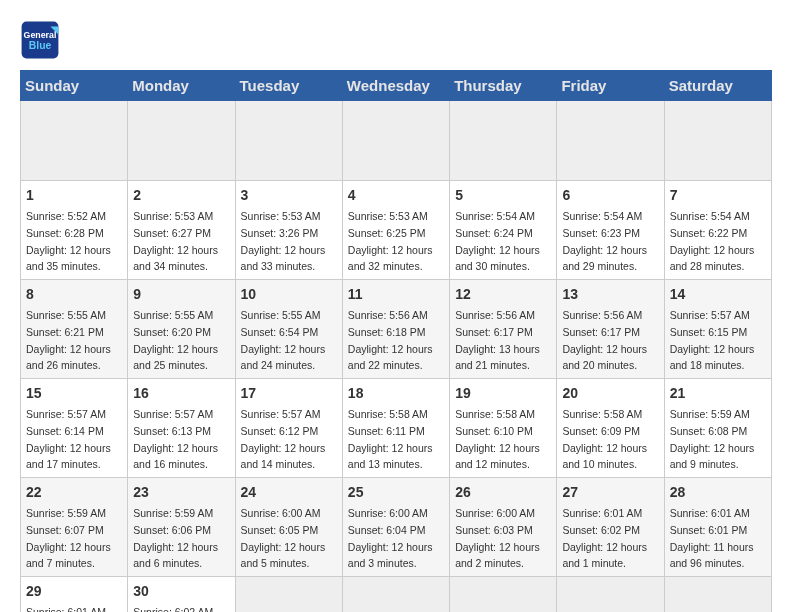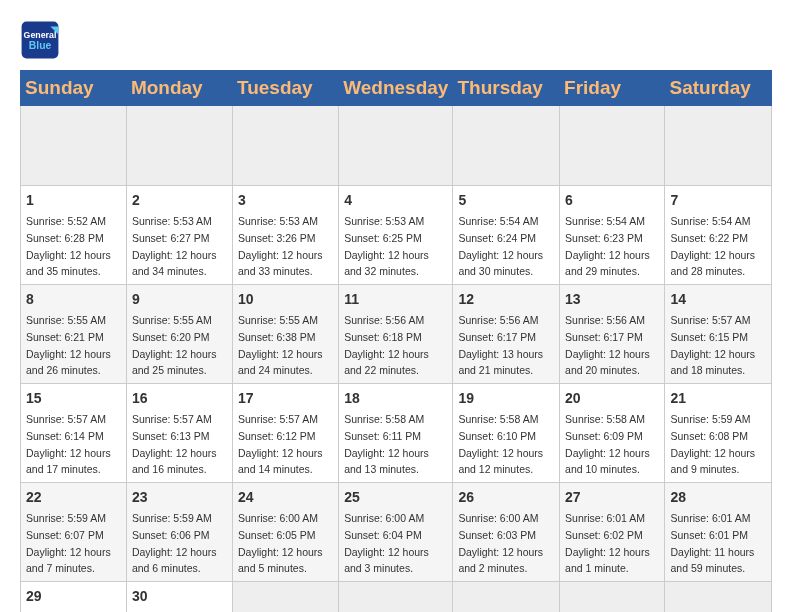--- a/index.html
+++ b/index.html
@@ -41,24 +41,24 @@
       font-size: 18px;
       color: #444;
     }
     table {
       width: 100%;
       border-collapse: collapse;
       font-size: 11px;
     }
     thead tr th {
       background-color: #2e5fa3;
-      color: #fdba74;
+      color: #e5e5e5;
       padding: 6px 4px;
       text-align: left;
-      font-size: 19px;
+      font-size: 15px;
       font-weight: bold;
       border: 1px solid #2e5fa3;
     }
     tbody tr {
       vertical-align: top;
     }
     tbody tr td {
       border: 1px solid #ccc;
       padding: 4px 5px;
       min-height: 80px;
@@ -168,21 +168,21 @@
         <td><span class="day-num">8</span>
         <span class="day-info">Sunrise: 5:55 AM</span><br>
         <span class="day-info">Sunset: 6:21 PM</span><br>
         <span class="day-info">Daylight: 12 hours and 26 minutes.</span></td>
         <td><span class="day-num">9</span>
         <span class="day-info">Sunrise: 5:55 AM</span><br>
         <span class="day-info">Sunset: 6:20 PM</span><br>
         <span class="day-info">Daylight: 12 hours and 25 minutes.</span></td>
         <td><span class="day-num">10</span>
         <span class="day-info">Sunrise: 5:55 AM</span><br>
-        <span class="day-info">Sunset: 6:38 PM</span><br>
+        <span class="day-info">Sunset: 6:54 PM</span><br>
         <span class="day-info">Daylight: 12 hours and 24 minutes.</span></td>
         <td><span class="day-num">11</span>
         <span class="day-info">Sunrise: 5:56 AM</span><br>
         <span class="day-info">Sunset: 6:18 PM</span><br>
         <span class="day-info">Daylight: 12 hours and 22 minutes.</span></td>
         <td><span class="day-num">12</span>
         <span class="day-info">Sunrise: 5:56 AM</span><br>
         <span class="day-info">Sunset: 6:17 PM</span><br>
         <span class="day-info">Daylight: 13 hours and 21 minutes.</span></td>
         <td><span class="day-num">13</span>
@@ -245,21 +245,21 @@
         <span class="day-info">Sunrise: 6:00 AM</span><br>
         <span class="day-info">Sunset: 6:03 PM</span><br>
         <span class="day-info">Daylight: 12 hours and 2 minutes.</span></td>
         <td><span class="day-num">27</span>
         <span class="day-info">Sunrise: 6:01 AM</span><br>
         <span class="day-info">Sunset: 6:02 PM</span><br>
         <span class="day-info">Daylight: 12 hours and 1 minute.</span></td>
         <td><span class="day-num">28</span>
         <span class="day-info">Sunrise: 6:01 AM</span><br>
         <span class="day-info">Sunset: 6:01 PM</span><br>
-        <span class="day-info">Daylight: 11 hours and 59 minutes.</span></td>
+        <span class="day-info">Daylight: 11 hours and 96 minutes.</span></td>
       </tr>
       <tr>
         <td><span class="day-num">29</span>
         <span class="day-info">Sunrise: 6:01 AM</span><br>
         <br>
         </td>
         <td><span class="day-num">30</span>
         <span class="day-info">Sunrise: 6:02 AM</span><br>
         <br>
         </td>

